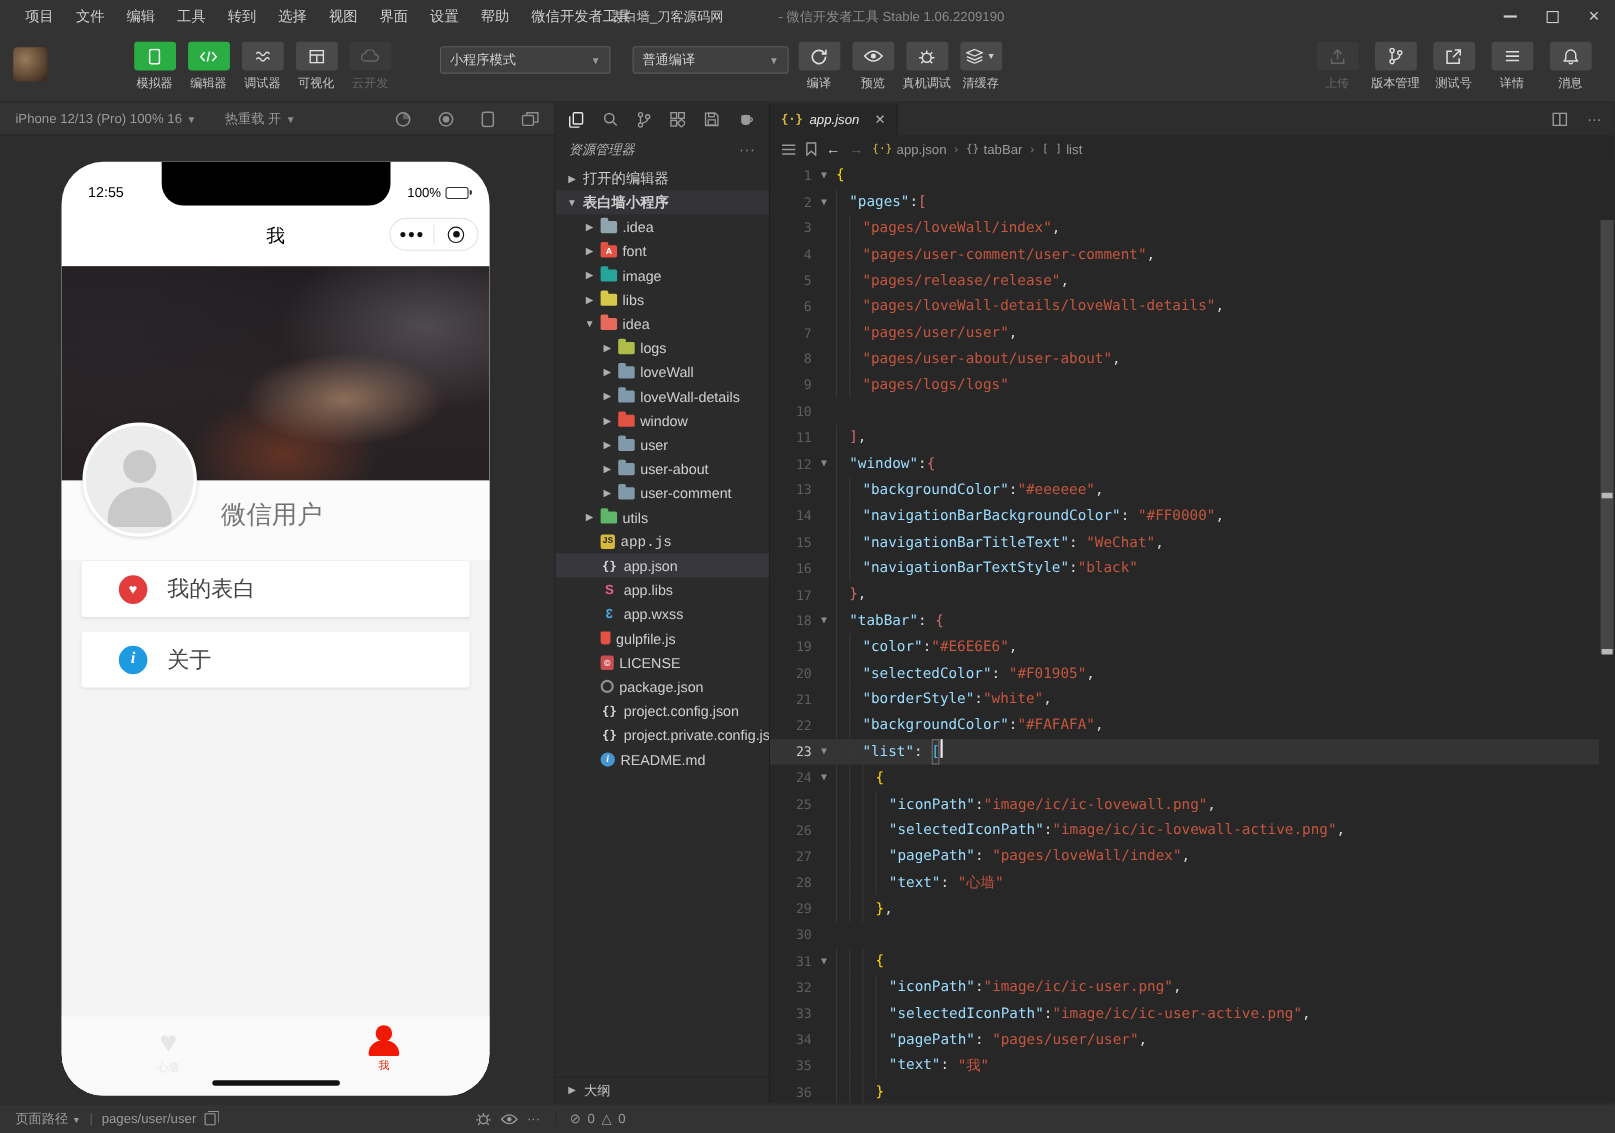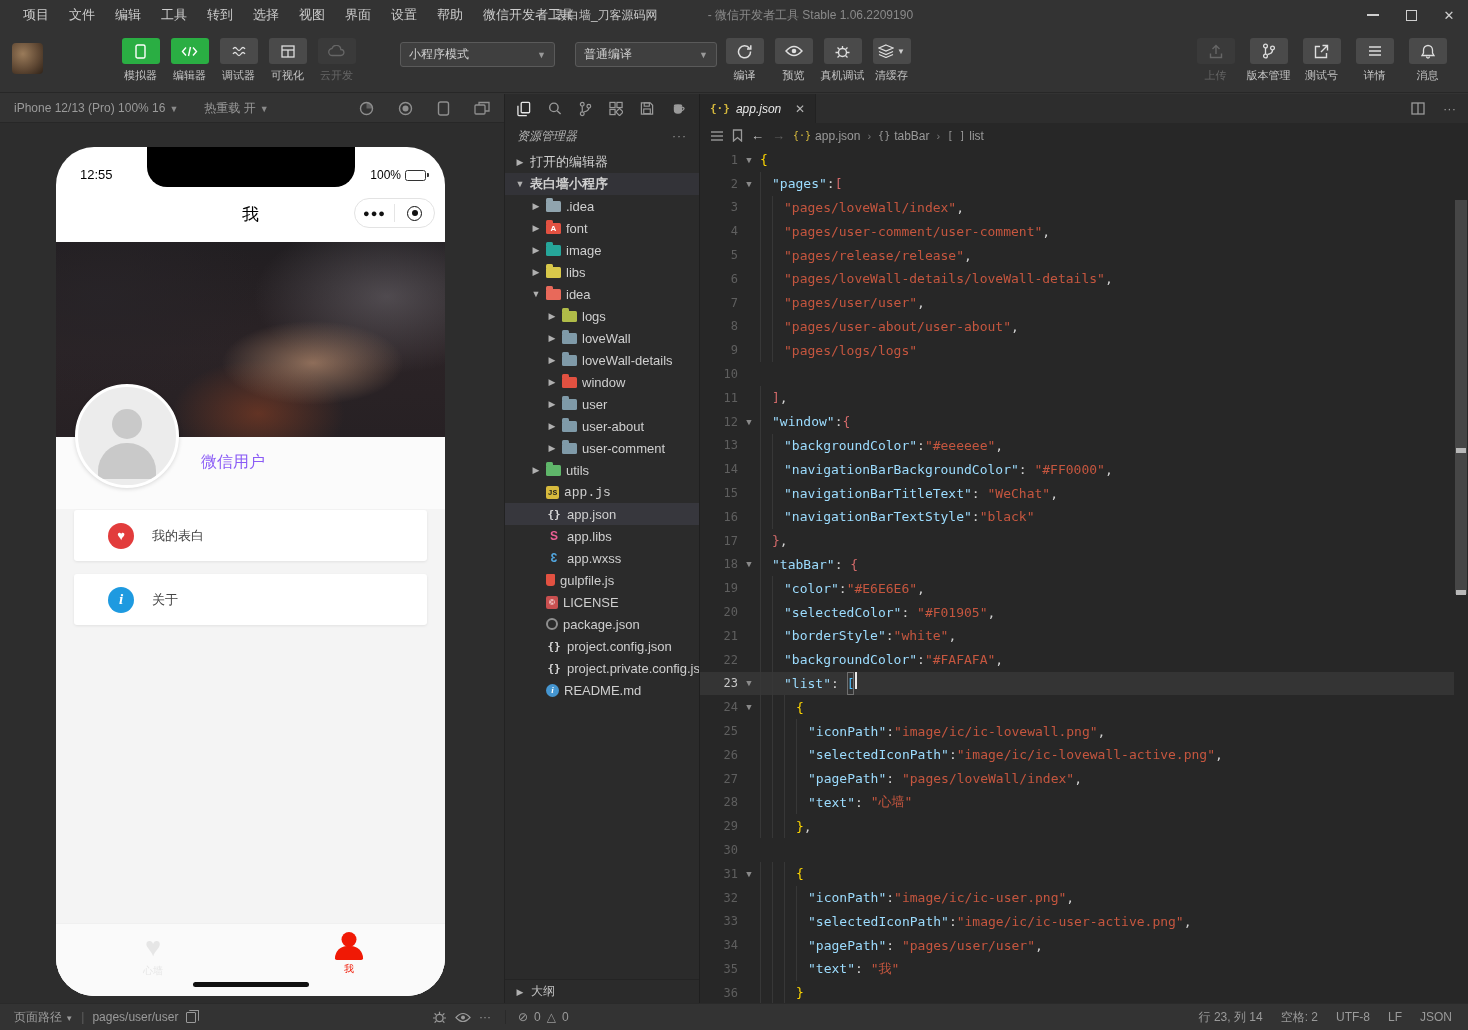--- a/index.html
+++ b/index.html
@@ -77,26 +77,26 @@
       radial-gradient(ellipse 120px 75px at 52% 88%, rgba(146,66,36,.55), rgba(146,66,36,0) 72%),
       radial-gradient(ellipse 190px 110px at 85% 28%, rgba(130,125,132,.45), rgba(130,125,132,0) 70%),
       radial-gradient(ellipse 220px 140px at 12% 30%, rgba(40,36,40,.9), rgba(40,36,40,0) 75%),
       linear-gradient(180deg, #211e21, #2b2326 55%, #272124);
   }
   .pcontent { position:absolute; left:0; top:290px; right:0; bottom:0; background:#f4f4f4; }
   .pwhite { position:absolute; left:0; top:0; right:0; height:72px; background:#fbfbfb; }
   .avatar { position:absolute; left:19px; top:-53px; width:104px; height:104px; border-radius:50%; background:#ececec; border:3px solid #fff; box-shadow:0 1px 4px rgba(0,0,0,.15); overflow:hidden; }
   .sil-head { position:absolute; left:50%; top:22px; transform:translateX(-50%); width:30px; height:30px; border-radius:50%; background:#c9c9c9; }
   .sil-body { position:absolute; left:50%; top:56px; transform:translateX(-50%); width:58px; height:36px; border-radius:28px 28px 0 0; background:#c9c9c9; }
-  .uname { position:absolute; left:145px; top:15px; font-size:16px; color:#8b5cf6; }
+  .uname { position:absolute; left:145px; top:15px; font-size:23px; color:#737373; }
   .pcard { position:absolute; left:18px; width:353px; height:51px; background:#fff; border-radius:3px; box-shadow:0 1px 3px rgba(0,0,0,.08); display:flex; align-items:center; padding-left:34px; }
   .pcard .cic { width:26px; height:26px; border-radius:50%; display:flex; align-items:center; justify-content:center; color:#fff; flex:none; }
   .cic.red { background:#e23c3c; font-size:13px; }
   .cic.blue { background:#1e9ae0; font-family:"Liberation Serif",serif; font-style:italic; font-size:15px; font-weight:bold; }
-  .pcard .ctext { margin-left:18px; font-size:13px; color:#444; }
+  .pcard .ctext { margin-left:18px; font-size:20px; color:#444; }
   .ptabbar { position:absolute; left:0; bottom:0; right:0; height:73px; background:#fafafa; border-top:1px solid #f0f0f0; }
   .ptab { position:absolute; top:8px; width:90px; display:flex; flex-direction:column; align-items:center; }
   .ptab .glyph { font-size:27px; line-height:30px; }
   .ptab .tlbl { font-size:10px; margin-top:2px; }
   .ptab.dim .glyph, .ptab.dim .tlbl { color:#e6e6e6; }
   .ptab.act { color:#f01905; }
   .ptab.act .tlbl { color:#f01905; }
   .person { position:relative; width:30px; height:28px; }
   .person .ph { position:absolute; left:50%; top:0; transform:translateX(-50%); width:15px; height:15px; border-radius:50%; background:#f01905; }
   .person .pb { position:absolute; left:50%; bottom:0; transform:translateX(-50%); width:28px; height:14px; border-radius:14px 14px 2px 2px; background:#f01905; }
@@ -1061,21 +1061,14 @@
           <circle cx="8" cy="5.5" r="2" fill="#9a9a9a"></circle>
         </svg>
       <span>···</span>
     </div>
     <div class="sb-mid">
       <span>⊘</span>
       <span>0</span>
       <span>△</span>
       <span>0</span>
     </div>
-    <div class="sb-right" id="sbRight">
-        <span>行 23, 列 14</span>
-        <span>空格: 2</span>
-        <span>UTF-8</span>
-        <span>LF</span>
-        <span>JSON</span>
-      </div>
   </div>
 </div>
 
 </body></html>

